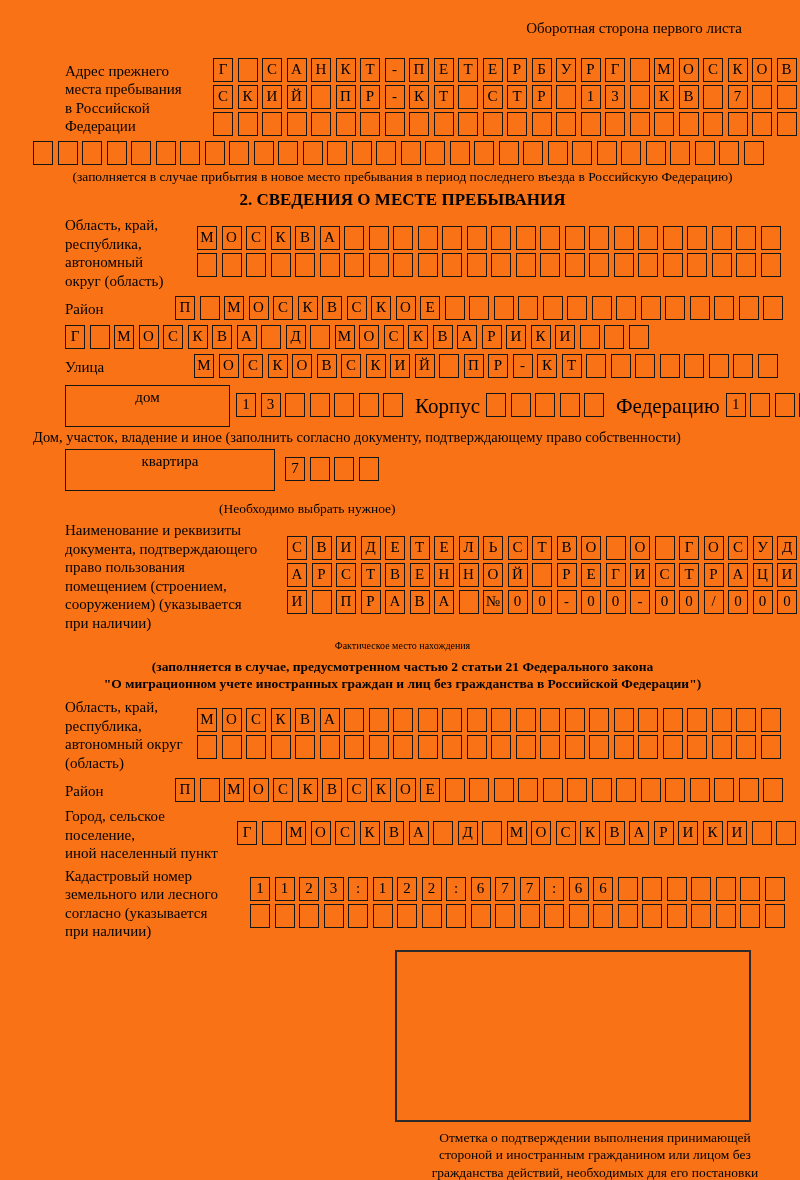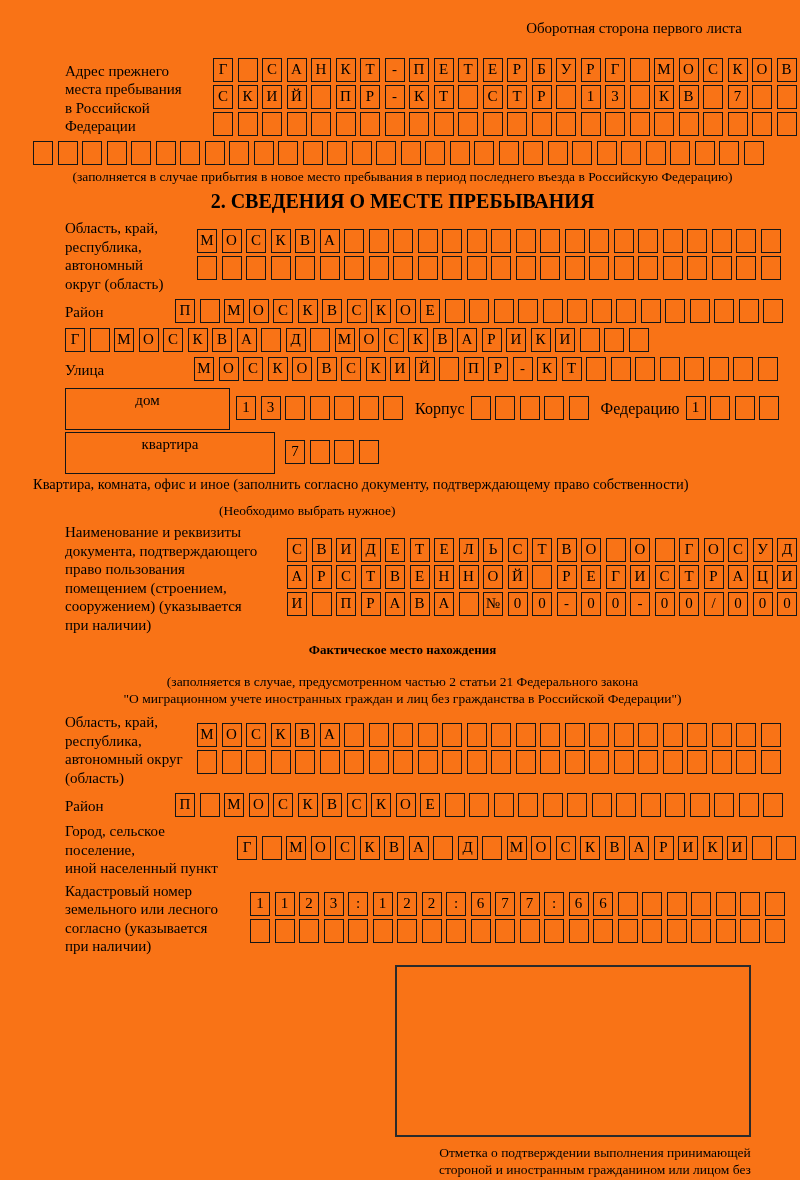--- a/index.html
+++ b/index.html
@@ -15,30 +15,30 @@
   .cellcol { display:flex; flex-direction:column; }
   .cellrow { display:flex; column-gap:4.5px; margin-bottom:3px; flex-wrap:nowrap; }
   .cell {
     width:20px; height:24px; border:1.6px solid #161616; flex-shrink:0;
     font-size:15px; line-height:20px; text-align:center;
   }
   .w148{width:148px} .w132{width:132px} .w110{width:110px} .w138{width:138px}
   .w129{width:129px} .w222{width:222px} .w165{width:165px} .w185{width:185px}
   .note { font-size:13.5px; line-height:17px; }
   .center { text-align:center; }
-  .sect-title { font-size:20px; font-weight:bold; text-align:center; margin:5px 0 6px; }
-  .sub-title { font-size:13px; font-weight:bold; text-align:center; margin:8px 0 15px; }
+  .sect-title { font-size:17px; font-weight:bold; text-align:center; margin:5px 0 6px; }
+  .sub-title { font-size:10px; font-weight:normal; text-align:center; margin:8px 0 7px; }
   .bigbox {
     border:1.6px solid #161616; height:42px; text-align:center;
     font-size:15px; line-height:23px; flex-shrink:0;
   }
-  .inline-lbl { font-size:16px; line-height:26px; flex-shrink:0; }
+  .inline-lbl { font-size:21px; line-height:26px; flex-shrink:0; }
   .caption { font-size:14.5px; margin:1px 0 3px; }
   .choose-note { font-size:13.5px; margin:10px 0 4px 186px; }
-  .prelines { white-space:pre-line; }
+  .prelines { white-space:pre-line;font-weight:bold; }
   .stamp-box { border:2px solid #2b2b2b; width:356px; height:172px; margin:9px 0 0 362px; }
   .stamp-caption {
     width:424px; margin:7px 0 0 350px; text-align:center;
     font-size:13.5px; line-height:17.5px; white-space:pre-line;
   }
   .mt4{margin-top:4px} .mt6{margin-top:6px}
   .gap6{margin-left:6px} .gap10{margin-left:10px} .gap12{margin-left:12px}
 </style>
 </head>
 <body>
@@ -340,31 +340,31 @@
         <div class="cell"></div>
       </div>
     <div class="inline-lbl gap12">Федерацию</div>
     <div class="cellrow gap6">
         <div class="cell">1</div>
         <div class="cell"></div>
         <div class="cell"></div>
         <div class="cell"></div>
       </div>
   </div>
+  <div class="caption">Дом, участок, владение и иное (заполнить согласно документу, подтверждающему право собственности)</div>
 
   <div class="frow">
     <div class="bigbox" style="width:210px">квартира</div>
     <div class="cellrow gap10">
         <div class="cell">7</div>
         <div class="cell"></div>
         <div class="cell"></div>
         <div class="cell"></div>
       </div>
   </div>
-  <div class="caption">Квартира, комната, офис и иное (заполнить согласно документу, подтверждающему право собственности)</div>
 
   <div class="choose-note">(Необходимо выбрать нужное)</div>
 
   <div class="frow">
     <div class="flabel w222">Наименование и реквизиты
 документа, подтверждающего
 право пользования
 помещением (строением,
 сооружением) (указывается
 при наличии)</div>

